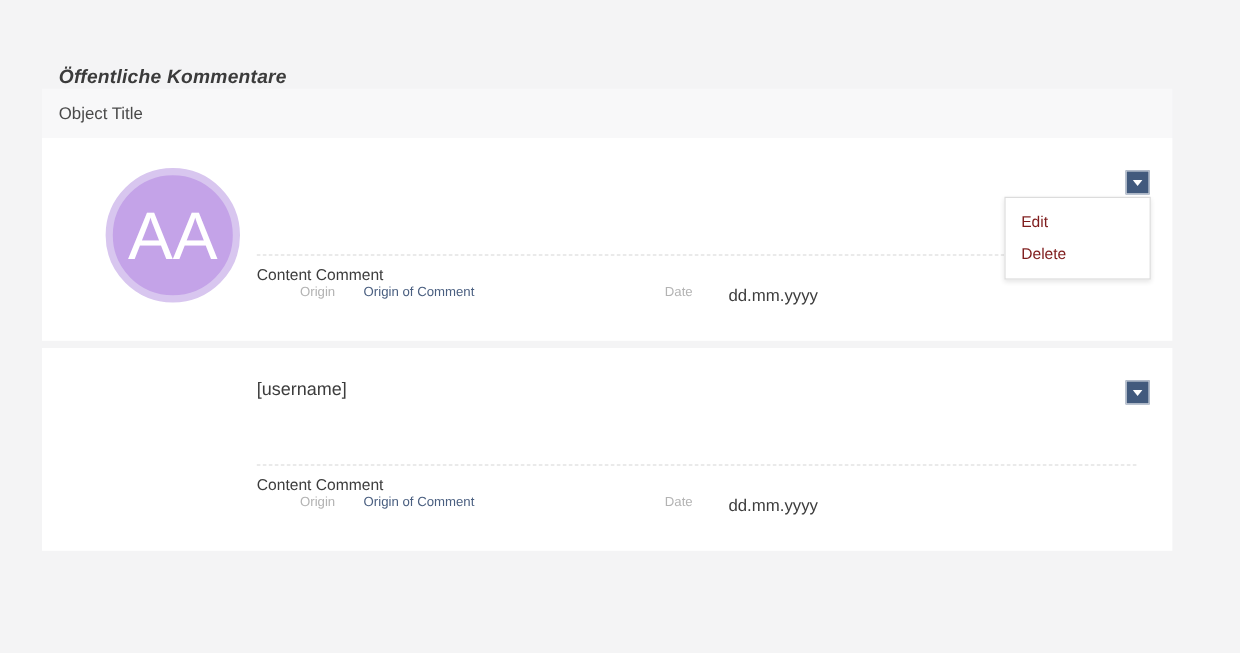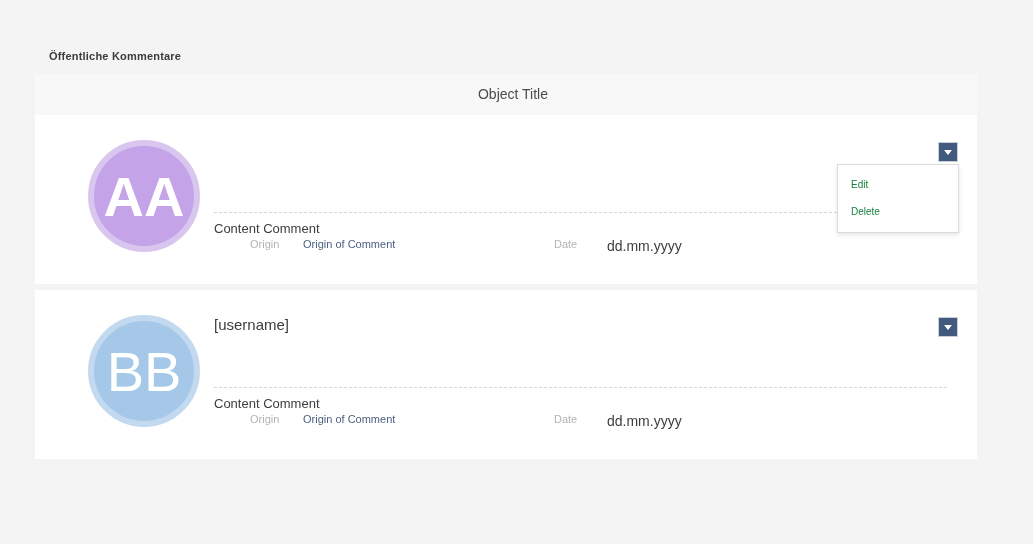--- a/index.html
+++ b/index.html
@@ -6,39 +6,39 @@
   html, body { width: 1033px; height: 544px; }
   body {
     position: relative;
     background: #f4f4f5;
     font-family: "Liberation Sans", sans-serif;
     overflow: hidden;
     color: #3d3d3d;
   }
   .page-title {
     position: absolute;
-    left: 49px; top: 50px;
-    font-size: 11px;
+    left: 49px; top: 56px;
+    font-size: 16px;
     font-weight: 600;
     color: #3b3b3b;
     letter-spacing: 0.2px;
+    font-style: italic;
   }
   .panel {
     position: absolute;
     left: 35px; top: 74px;
     width: 942px;
   }
   .panel-header {
     height: 41px;
     background: #f8f8f9;
     line-height: 41px;
     padding-left: 14px;
     font-size: 14px;
     color: #4a4a4a;
-    text-align: center;
   }
   .card {
     position: relative;
     background: #ffffff;
     height: 169px;
   }
   .card + .card { margin-top: 6px; }
   .avatar {
     position: absolute;
     left: 53px; top: 25px;
@@ -111,58 +111,55 @@
     background: #ffffff;
     border: 1px solid #dcdcdc;
     box-shadow: 0 2px 4px rgba(0,0,0,0.10);
     padding: 6px 0 7px 0;
     z-index: 5;
   }
   .menu-item {
     height: 27px;
     line-height: 27px;
     padding-left: 13px;
-    font-size: 10px;
-    color: #15803d;
+    font-size: 13px;
+    color: #7f1d1d;
     cursor: pointer;
   }
 </style>
 </head>
 <body>
 
 <div class="page-title">Öffentliche Kommentare</div>
 
 <div class="panel">
   <div class="panel-header">
     <span>Object Title</span>
   </div>
 
   <div class="card">
-    <div class="avatar" style="background: rgb(196, 163, 232); border-color: rgb(216, 198, 239); font-weight: bold;">
+    <div class="avatar" style="background: rgb(196, 163, 232); border-color: rgb(216, 198, 239);">
       <span>AA</span>
     </div>
     <div class="comment-content">Content Comment</div>
     <div class="dashed-sep"></div>
     <span class="meta-label origin-label">Origin</span>
     <span class="meta-value origin-value">Origin of Comment</span>
     <span class="meta-label date-label">Date</span>
     <span class="meta-value date-value">dd.mm.yyyy</span>
     <div class="dropdown-button" style="background: rgb(66, 90, 125);">
       <span class="caret-down"></span>
     </div>
     <div class="dropdown-menu">
       <div class="menu-item">Edit</div>
       <div class="menu-item">Delete</div>
     </div>
   </div>
 
   <div class="card">
-    <div class="avatar" style="background: rgb(165, 200, 232); border-color: rgb(195, 217, 239);">
-      <span>BB</span>
-    </div>
     <div class="author">[username]</div>
     <div class="comment-content">Content Comment</div>
     <div class="dashed-sep"></div>
     <span class="meta-label origin-label">Origin</span>
     <span class="meta-value origin-value">Origin of Comment</span>
     <span class="meta-label date-label">Date</span>
     <span class="meta-value date-value">dd.mm.yyyy</span>
     <div class="dropdown-button" style="background: rgb(66, 90, 125);">
       <span class="caret-down"></span>
     </div>

